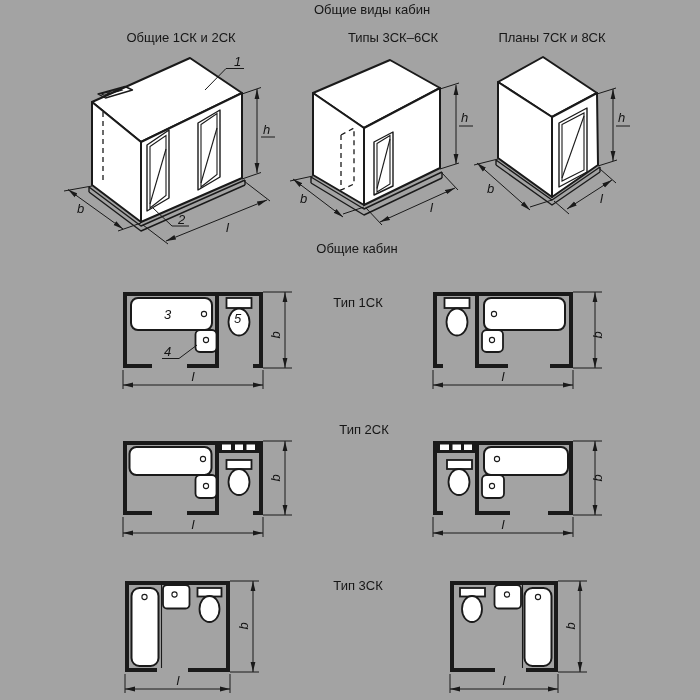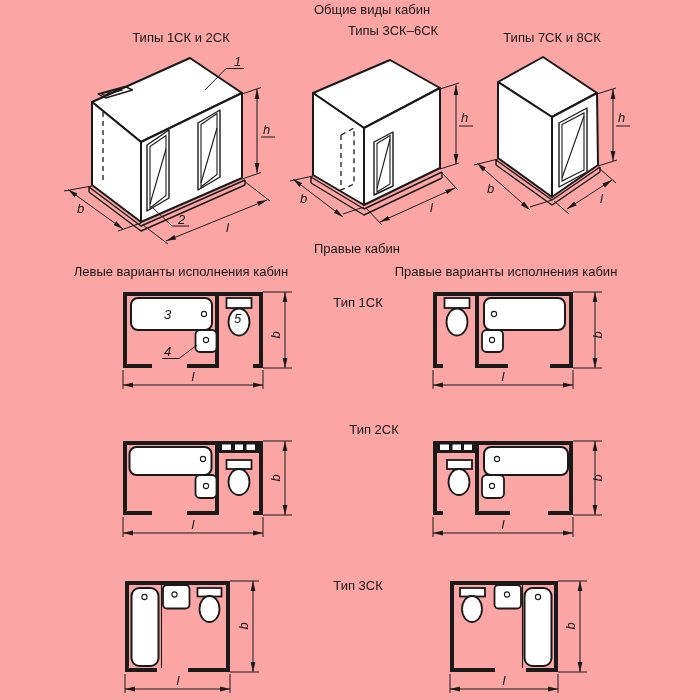--- a/index.html
+++ b/index.html
@@ -1,16 +1,16 @@
 <!DOCTYPE html>
 <html><head>
 <meta charset="utf-8">
 <style>
   html,body{margin:0;padding:0;background:#ffffff;}
-  .canvas{position:relative;width:700px;height:700px;background:#fca5a5;overflow:hidden;
+  .canvas{position:relative;width:700px;height:700px;background:#a3a3a3;overflow:hidden;
           font-family:"Liberation Sans",sans-serif;color:#161616;}
   .t{position:absolute;transform:translateX(-50%);white-space:nowrap;
      font-size:13px;line-height:14px;color:#161616;}
   svg.fig{position:absolute;overflow:visible;}
   
   .s1{fill:#ffffff;stroke:#1a1a1a;stroke-width:2;stroke-linejoin:round;}
   .s2{fill:none;stroke:#1a1a1a;stroke-width:1.4;stroke-linejoin:round;}
   .s3{fill:none;stroke:#1a1a1a;stroke-width:1.1;}
   .dash{fill:none;stroke:#1a1a1a;stroke-width:1.3;stroke-dasharray:5 4;}
   .d{fill:none;stroke:#1a1a1a;stroke-width:1;}
@@ -30,28 +30,26 @@
       <marker id="aE" viewBox="0 0 10 6" refX="10" refY="3" markerWidth="10" markerHeight="6" orient="auto" markerUnits="userSpaceOnUse">
           <path d="M10,3 L0,0.6 L0,5.4 Z" fill="#1a1a1a"></path>
         </marker>
       <marker id="aS" viewBox="0 0 10 6" refX="10" refY="3" markerWidth="10" markerHeight="6" orient="auto-start-reverse" markerUnits="userSpaceOnUse">
           <path d="M10,3 L0,0.6 L0,5.4 Z" fill="#1a1a1a"></path>
         </marker>
     </defs>
   </svg>
 
   <div class="t" style="left:372px;top:3px">Общие виды кабин</div>
-  <div class="t" style="left:181px;top:31px">Типы 1СК и 2СК</div>
-  <div class="t" style="left:393px;top:24px">Типы 3СК–6СК</div>
-  <div class="t" style="left:552px;top:31px">Типы 7СК и 8СК</div>
-  <div class="t" style="left:357px;top:242px">Правые кабин</div>
-  <div class="t" style="left:181px;top:265px">Левые варианты исполнения кабин</div>
-  <div class="t" style="left:506px;top:265px">Правые варианты исполнения кабин</div>
+  <div class="t" style="left:181px;top:31px">Общие 1СК и 2СК</div>
+  <div class="t" style="left:393px;top:31px">Типы 3СК–6СК</div>
+  <div class="t" style="left:552px;top:31px">Планы 7СК и 8СК</div>
+  <div class="t" style="left:357px;top:242px">Общие кабин</div>
   <div class="t" style="left:358px;top:296px">Тип 1СК</div>
-  <div class="t" style="left:374px;top:423px">Тип 2СК</div>
+  <div class="t" style="left:364px;top:423px">Тип 2СК</div>
   <div class="t" style="left:358px;top:579px">Тип 3СК</div>
 
   <svg class="fig" style="left:60px;top:50px" width="230" height="200" viewBox="0 0 230 200">
     <g>
       <polygon class="s1" points="32,52 130,8 182,43 81,92"></polygon>
       <polygon class="s1" points="32,52 81,92 81,172 32,135"></polygon>
       <polygon class="s1" points="81,92 182,43 182,128 81,172"></polygon>
       <path class="s2" d="M29,137 L81,176 L185,130 M29,142 L81,181 L185,135 M29,137 L29,142 M185,130 L185,135"></path>
       <line class="dash" x1="43" y1="62" x2="43" y2="130"></line>
     </g>

